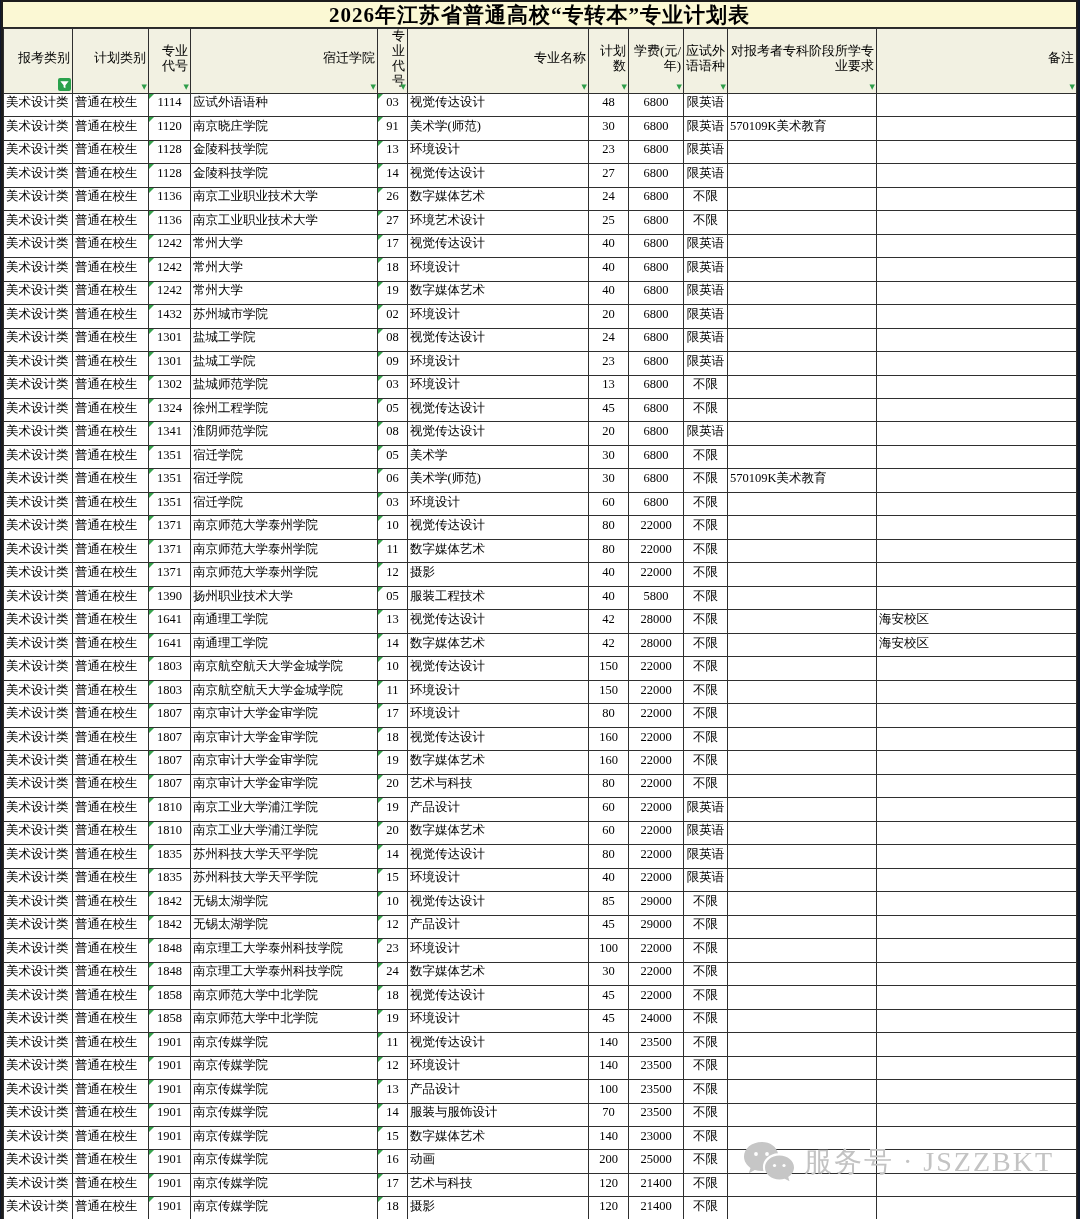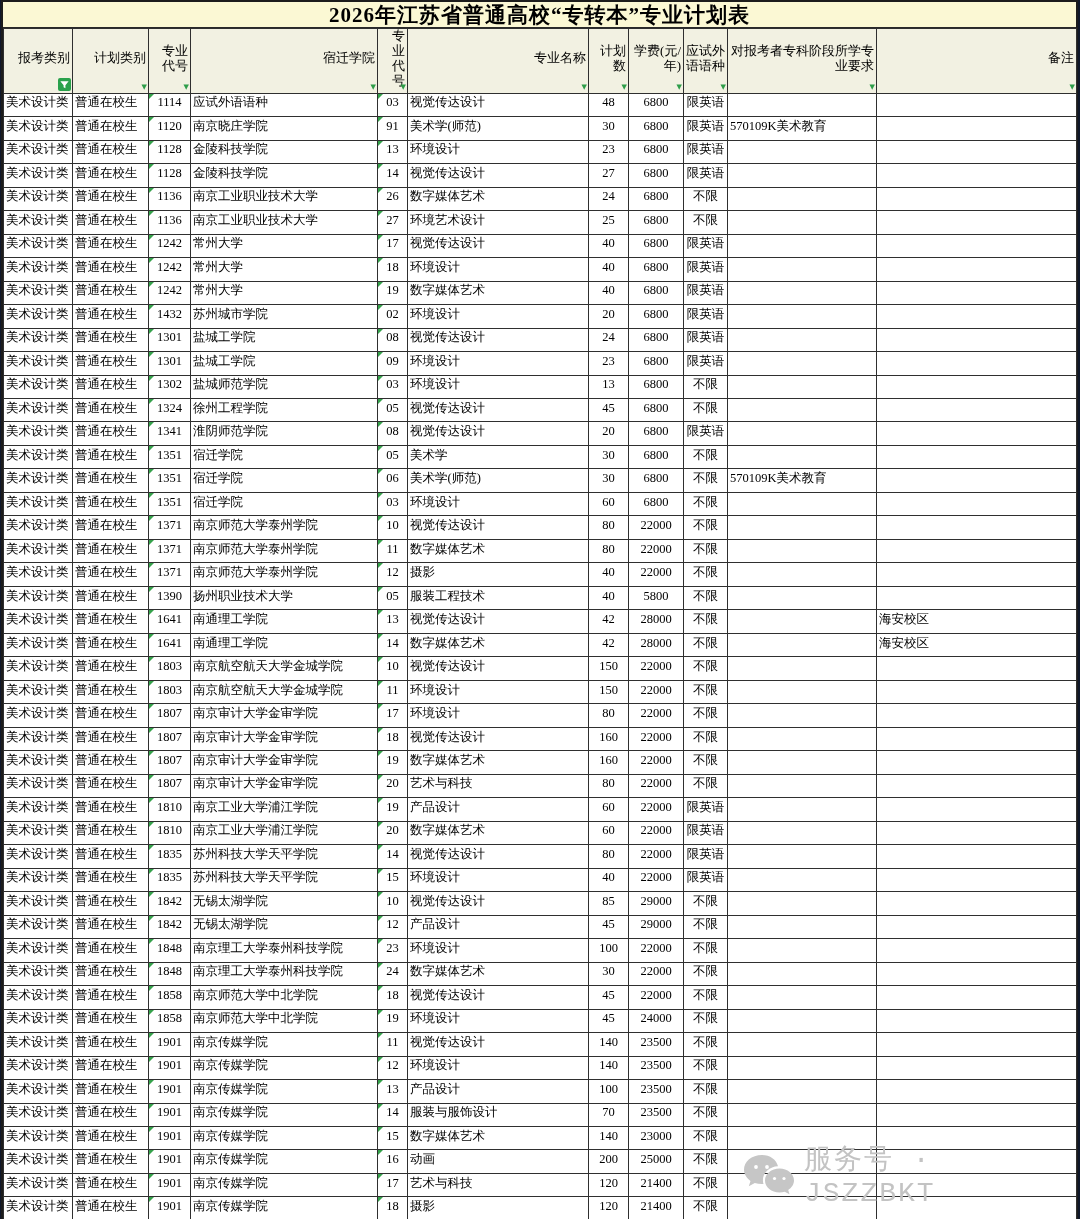--- a/index.html
+++ b/index.html
@@ -46,21 +46,21 @@
   
   .flag {
     position:absolute; left:0; top:0; width:0; height:0;
     border-top:5px solid #35a24b; border-right:5px solid transparent;
   }
   .cellv { display:inline-block; max-width:100%; overflow:hidden; }
   .watermark {
     position:absolute; left:742px; top:1140px; z-index:6;
     display:flex; align-items:center; gap:10px;
     color:#c3c3c3; font-size:28px; letter-spacing:2px;
-    font-family:Liberation Mono, monospace;
+    font-family:Liberation Serif, serif;
     pointer-events:none;
   }
   .wm-icon { flex:0 0 auto; }
 </style>
 </head>
 <body>
 
 <div class="page">
   <div class="sheet">
     <div class="title-bar">2026年江苏省普通高校“专转本”专业计划表</div>

